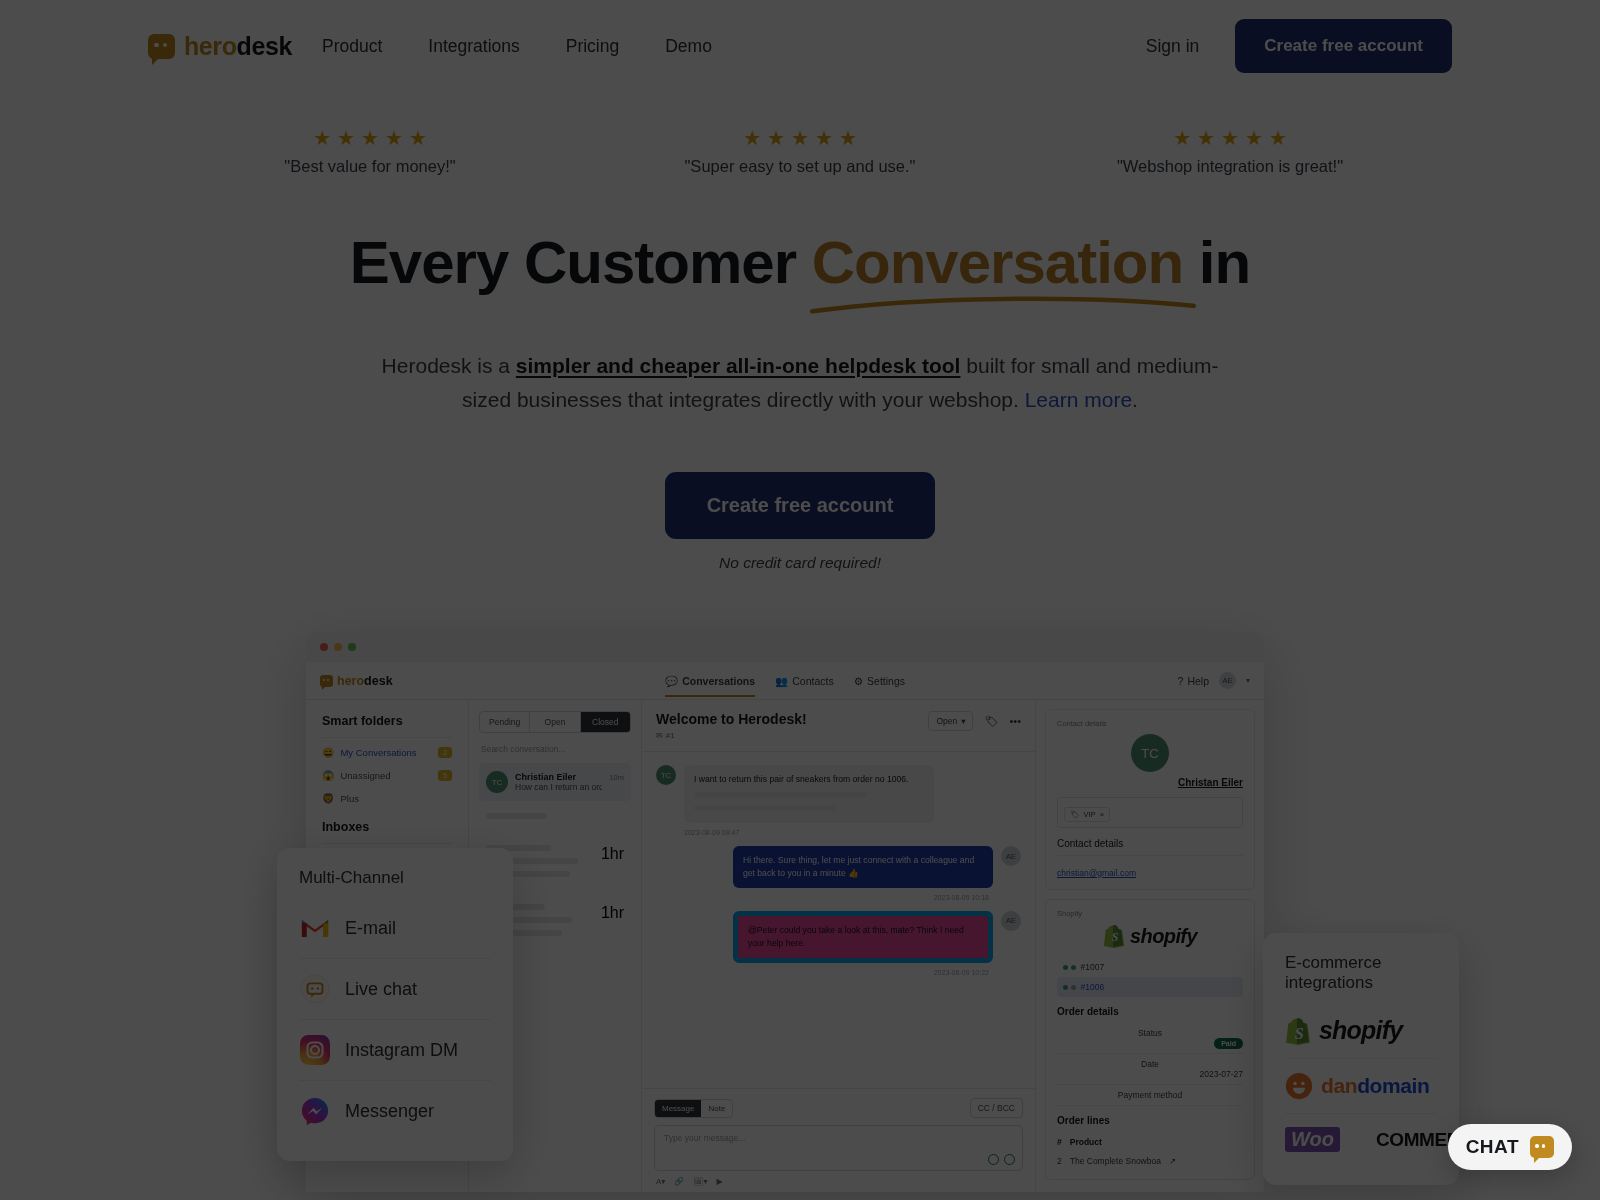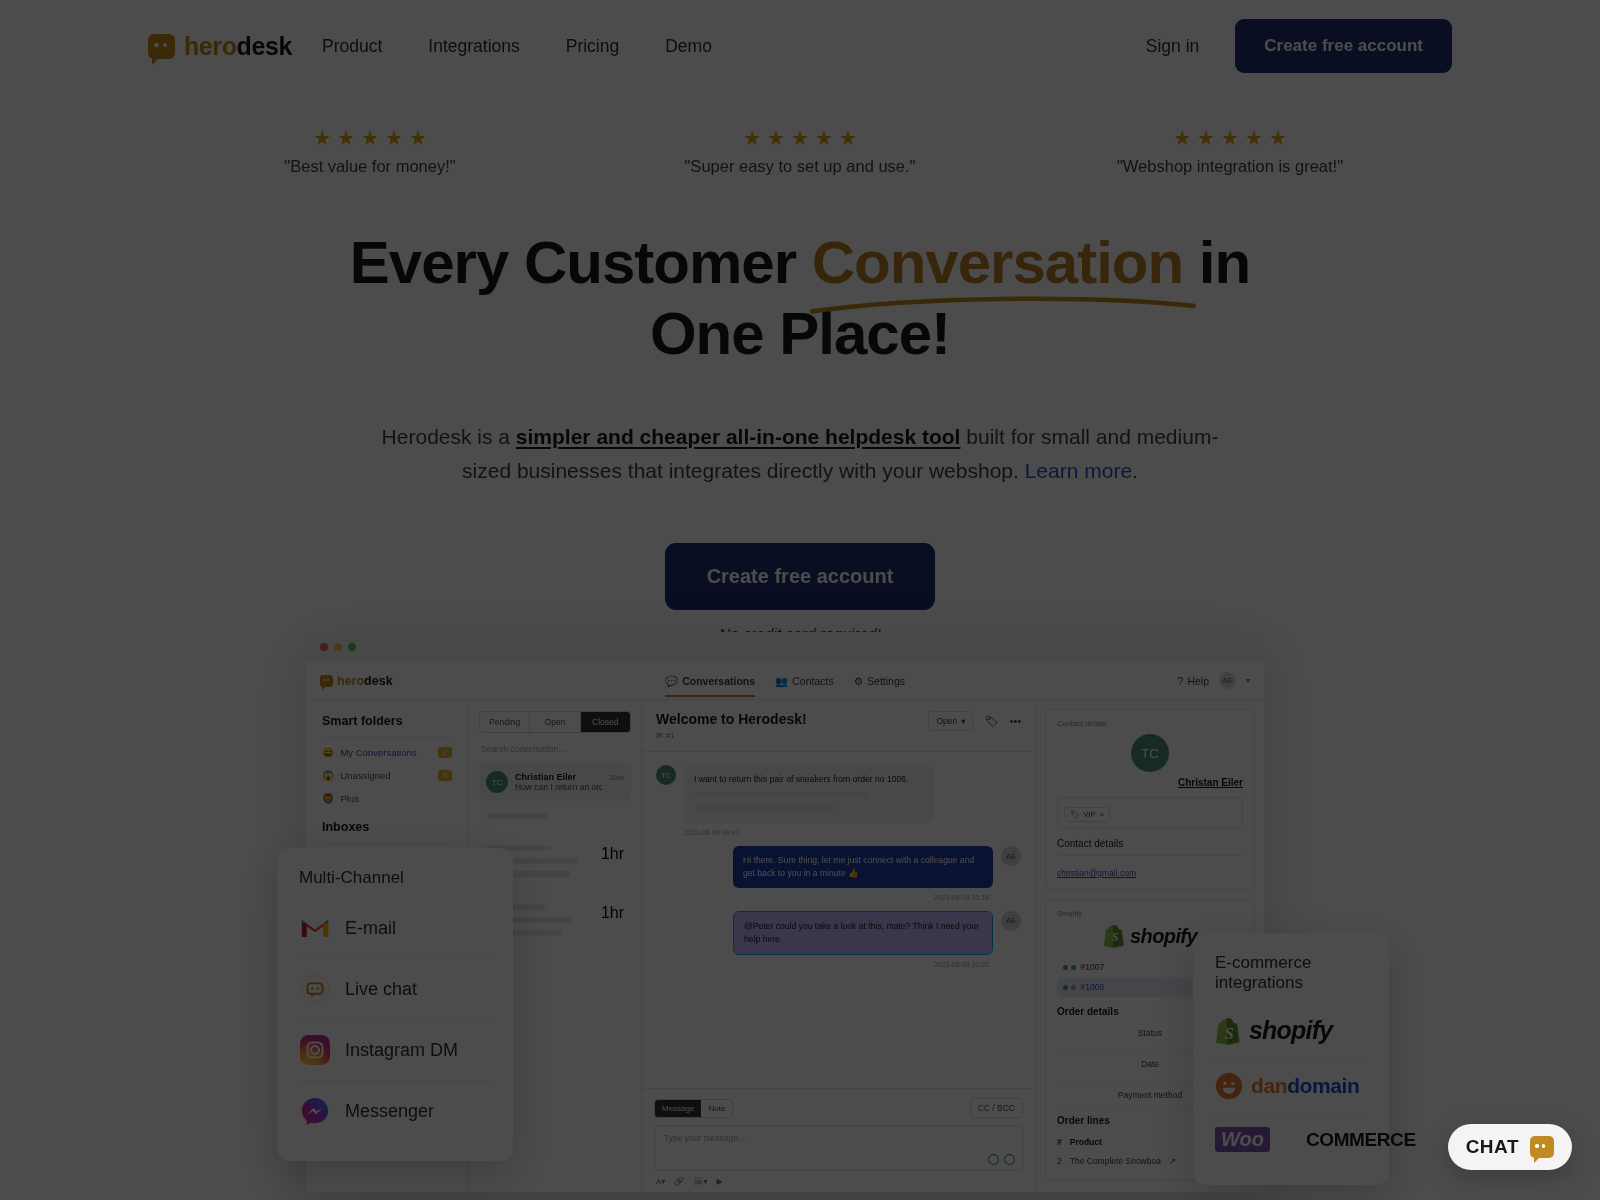--- a/index.html
+++ b/index.html
@@ -159,21 +159,21 @@
   .th-title { font-size: 14px; font-weight: 700; color: #16181d; }
   .th-sub { font-size: 8px; color: #6d717a; margin-top: 4px; display:flex; align-items:center; gap:3px;}
   .th-actions { margin-left: auto; display: flex; align-items: center; gap: 11px; }
   .th-status { border: 1px solid #d6d8de; border-radius: 4px; font-size: 8.5px; padding: 4px 7px; color: #3c4049; display:flex;align-items:center;gap:4px;}
   .th-body { flex: 1; padding: 13px 14px; overflow: hidden; }
   .msg-row { display: flex; gap: 8px; margin-bottom: 6px; }
   .msg-row.out { justify-content: flex-end; }
   .bubble { border-radius: 6px; padding: 8px 10px; font-size: 8.6px; line-height: 1.5; max-width: 260px; }
   .bubble.in { background: #f1f2f4; color: #16181d; }
   .bubble.blue { background: #1e3fa8; color: #fff; }
-  .bubble.note { background: #c4b5fd; color: #16181d; border: 1px solid #0ea5e9; margin-left: 8px;}
+  .bubble.note { background: #ec4899; color: #16181d; border: 5px solid #0ea5e9; margin-left: 8px;}
   .bav { width: 20px; height: 20px; border-radius: 50%; font-size: 7.5px; display:flex;align-items:center;justify-content:center;flex:none;}
   .bav.green { background: #4f8f72; color: #fff; }
   .bav.gray { background: #cfd2d8; color: #50545d; }
   .stamp { font-size: 7px; color: #9aa0ab; margin: 0 0 10px 28px; }
   .stamp.right { text-align: right; margin: 0 32px 10px 0; }
   .composer { border-top: 1px solid #e6e7eb; padding: 9px 12px 0; }
   .comp-top { display: flex; align-items: center; }
   .comp-seg { display: flex; border: 1px solid #d6d8de; border-radius: 4px; overflow: hidden; }
   .comp-seg div { font-size: 8px; padding: 4px 7px; color: #4b4f58; }
   .comp-seg div.on { background: #2f333b; color: #fff; }
@@ -210,21 +210,21 @@
 
   
   .float {
     position: absolute;
     background: #ffffff;
     border-radius: 13px;
     box-shadow: 0 14px 46px rgba(0,0,0,.20);
     padding: 20px 22px;
   }
   #multichannel { left: 277px; top: 848px; width: 236px; }
-  #ecommerce   { left: 1193px; top: 933px; width: 196px; }
+  #ecommerce   { left: 1263px; top: 933px; width: 196px; }
   .float h5 { font-size: 17px; font-weight: 400; color: #2b2f38; margin-bottom: 10px; }
   .chan-row { display: flex; align-items: center; gap: 14px; padding: 14px 0; border-bottom: 1px solid #eceef1; text-align: center; }
   .chan-row:last-child { border-bottom: none; }
   .chan-label { font-size: 18px; color: #2b2f38; }
   .chan-ico { width: 32px; height: 32px; flex: none; display: flex; align-items: center; justify-content: center; }
   .ec-row { padding: 13px 0; border-bottom: 1px solid #eceef1; display:flex; align-items:center; gap:8px;}
   .ec-row:last-child { border-bottom: none; gap: 36px; }
 
   
   #chatwidget {
@@ -306,21 +306,21 @@
           <span class="star">★</span>
           <span class="star">★</span>
       </div>
       <div class="review-text">"Webshop integration is great!"</div>
     </div>
   </div>
 
   <div class="hero">
     <h1><span>Every Customer </span><span class="hl"><span>Conversation</span><svg viewBox="0 0 320 24" preserveAspectRatio="none">
             <path d="M4 20 C 90 4, 230 2, 316 14" stroke="#c08a1e" stroke-width="5" fill="none" stroke-linecap="round"></path>
-          </svg></span><span> in</span><br><span>One Place!</span></h1>
+          </svg></span><span> in</span><br></h1>
     <p class="sub"><span>Herodesk is a </span><b>simpler and cheaper all-in-one helpdesk tool</b><span> built for small and medium-sized businesses that integrates directly with your webshop. </span><a href="#">Learn more</a><span>.</span></p>
     <div class="cta-wrap">
       <button class="btn-hero">Create free account</button>
       <div class="nocard">No credit card required!</div>
     </div>
   </div>
 
   <div class="mockup">
     <div class="mock-titlebar">
       <span class="tdot r"></span>

